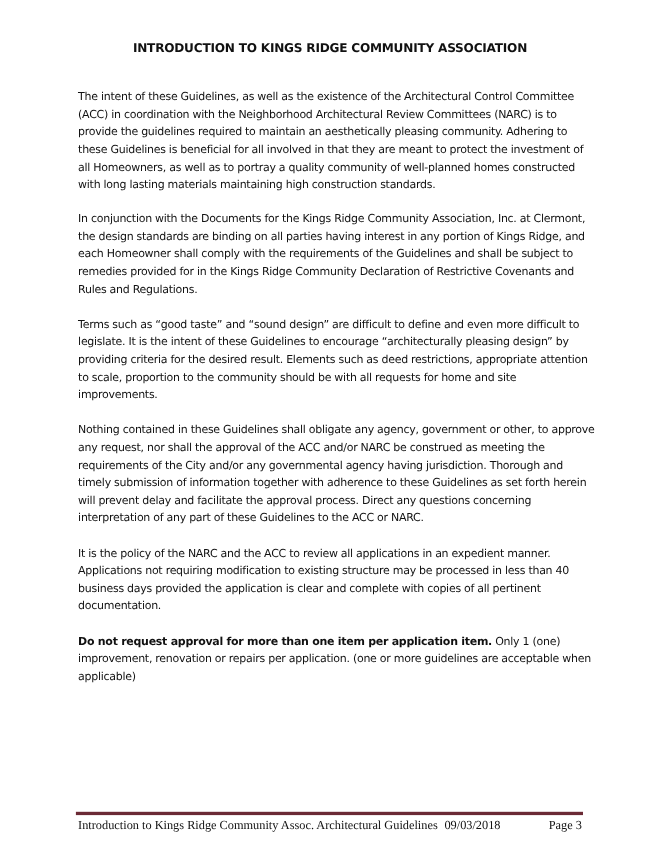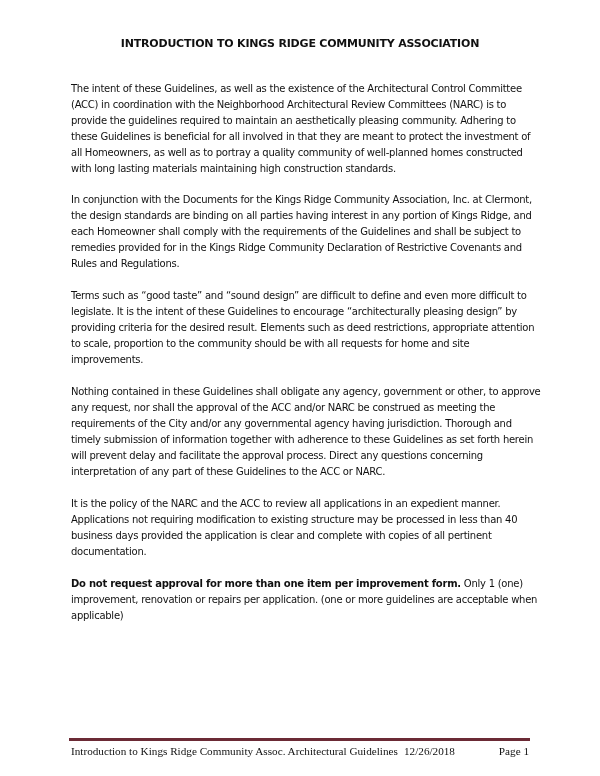--- a/index.html
+++ b/index.html
@@ -81,24 +81,24 @@
   <div class="title">
     <div>INTRODUCTION TO KINGS RIDGE COMMUNITY ASSOCIATION</div>
   </div>
 
   <div class="body">
     <p class="para">The intent of these Guidelines, as well as the existence of the Architectural Control Committee (ACC) in coordination with the Neighborhood Architectural Review Committees (NARC) is to provide the guidelines required to maintain an aesthetically pleasing community. Adhering to these Guidelines is beneficial for all involved in that they are meant to protect the investment of all Homeowners, as well as to portray a quality community of well-planned homes constructed with long lasting materials maintaining high construction standards.</p>
     <p class="para p2">In conjunction with the Documents for the Kings Ridge Community Association, Inc. at Clermont, the design standards are binding on all parties having interest in any portion of Kings Ridge, and each Homeowner shall comply with the requirements of the Guidelines and shall be subject to remedies provided for in the Kings Ridge Community Declaration of Restrictive Covenants and Rules and Regulations.</p>
     <p class="para">Terms such as “good taste” and “sound design” are difficult to define and even more difficult to legislate. It is the intent of these Guidelines to encourage “architecturally pleasing design” by providing criteria for the desired result. Elements such as deed restrictions, appropriate attention to scale, proportion to the community should be with all requests for home and site improvements.</p>
     <p class="para">Nothing contained in these Guidelines shall obligate any agency, government or other, to approve any request, nor shall the approval of the ACC and/or NARC be construed as meeting the requirements of the City and/or any governmental agency having jurisdiction. Thorough and timely submission of information together with adherence to these Guidelines as set forth herein will prevent delay and facilitate the approval process. Direct any questions concerning interpretation of any part of these Guidelines to the ACC or NARC.</p>
     <p class="para">It is the policy of the NARC and the ACC to review all applications in an expedient manner. Applications not requiring modification to existing structure may be processed in less than 40 business days provided the application is clear and complete with copies of all pertinent documentation.</p>
-    <p class="para"><span class="bold">Do not request approval for more than one item per improvement form.</span><span> Only 1 (one) improvement, renovation or repairs per application. (one or more guidelines are acceptable when applicable)</span></p>
+    <p class="para"><span class="bold">Do not request approval for more than one item per application item.</span><span> Only 1 (one) improvement, renovation or repairs per application. (one or more guidelines are acceptable when applicable)</span></p>
   </div>
 
   <div class="footer-rule" style="background: rgb(107, 42, 53);"></div>
 
   <div class="footer">
     <span class="left">Introduction to Kings Ridge Community Assoc. Architectural Guidelines</span>
-    <span class="date">12/26/2018</span>
-    <span class="pageno">Page 1</span>
+    <span class="date">09/03/2018</span>
+    <span class="pageno">Page 3</span>
   </div>
 
 </div>
 
 </body></html>

